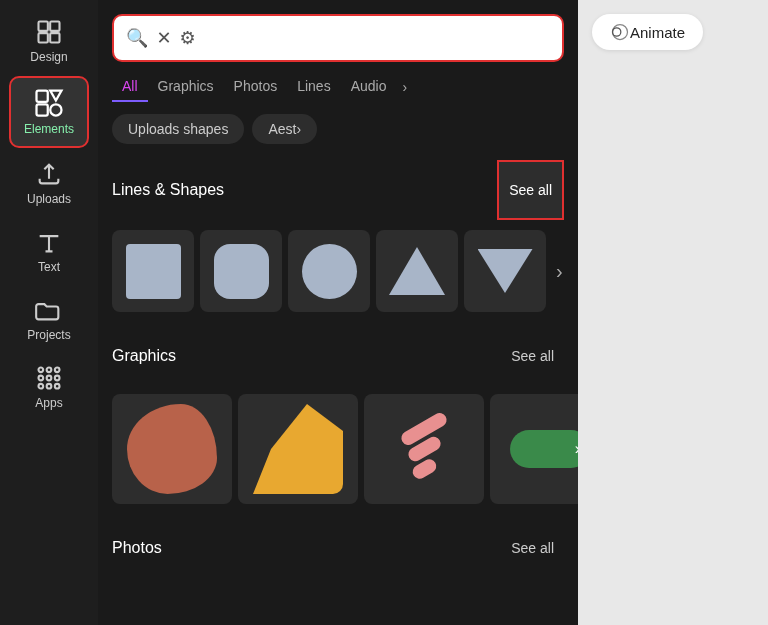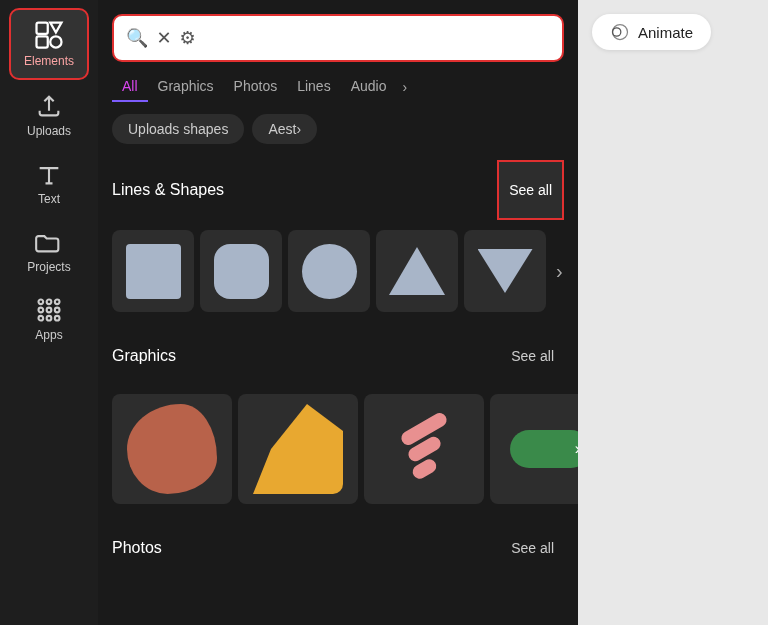--- a/index.html
+++ b/index.html
@@ -41,21 +41,21 @@
       color: #fff;
       border: 2px solid #e03030;
     }
     .sidebar-item svg {
       margin-bottom: 4px;
     }
     .sidebar-item span {
       font-size: 12px;
       color: inherit;
     }
-    .sidebar-item.active span { color: #fca5a5; }
+    .sidebar-item.active span { color: #86efac; }
 
     
     .main-panel {
       width: 480px;
       height: 625px;
       background: #1a1a1a;
       display: flex;
       flex-direction: column;
       overflow: hidden;
       flex-shrink: 0;
@@ -286,40 +286,49 @@
     .right-panel {
       flex: 1;
       background: #e8e8e8;
       display: flex;
       flex-direction: column;
       padding: 14px;
     }
     .animate-btn {
       display: flex;
       align-items: center;
-      gap: 8px;
+      gap: 0;
       background: #fff;
       border: none;
       border-radius: 20px;
       padding: 8px 18px;
       font-size: 15px;
       color: #222;
       cursor: pointer;
       align-self: flex-start;
       box-shadow: 0 1px 4px rgba(0,0,0,0.1);
     }
 
     
     .content::-webkit-scrollbar { display: none; }
   </style>
 </head>
 <body>
 
 <div class="sidebar">
 
+  <div class="sidebar-item">
+    <svg width="28" height="28" viewBox="0 0 24 24" fill="none" stroke="#ccc" stroke-width="1.8">
+      <rect x="3" y="3" width="8" height="8" rx="1"></rect>
+      <rect x="13" y="3" width="8" height="8" rx="1"></rect>
+      <rect x="3" y="13" width="8" height="8" rx="1"></rect>
+      <rect x="13" y="13" width="8" height="8" rx="1"></rect>
+    </svg>
+    <span>Design</span>
+  </div>
 
   <div class="sidebar-item active">
     <svg width="30" height="30" viewBox="0 0 24 24" fill="none" stroke="#fff" stroke-width="1.8">
       <rect x="2" y="2" width="9" height="9" rx="1.5"></rect>
       <polygon points="13,2 22,2 17.5,10"></polygon>
       <circle cx="17.5" cy="17.5" r="4.5"></circle>
       <rect x="2" y="13" width="9" height="9" rx="1.5"></rect>
     </svg>
     <span>Elements</span>
   </div>

